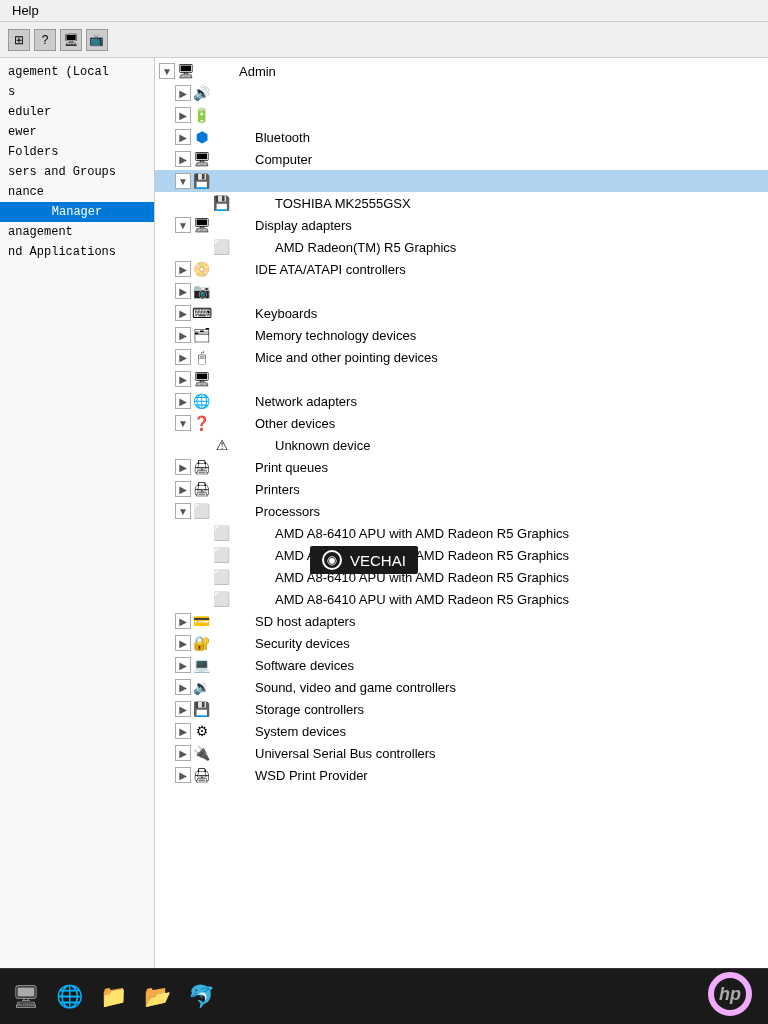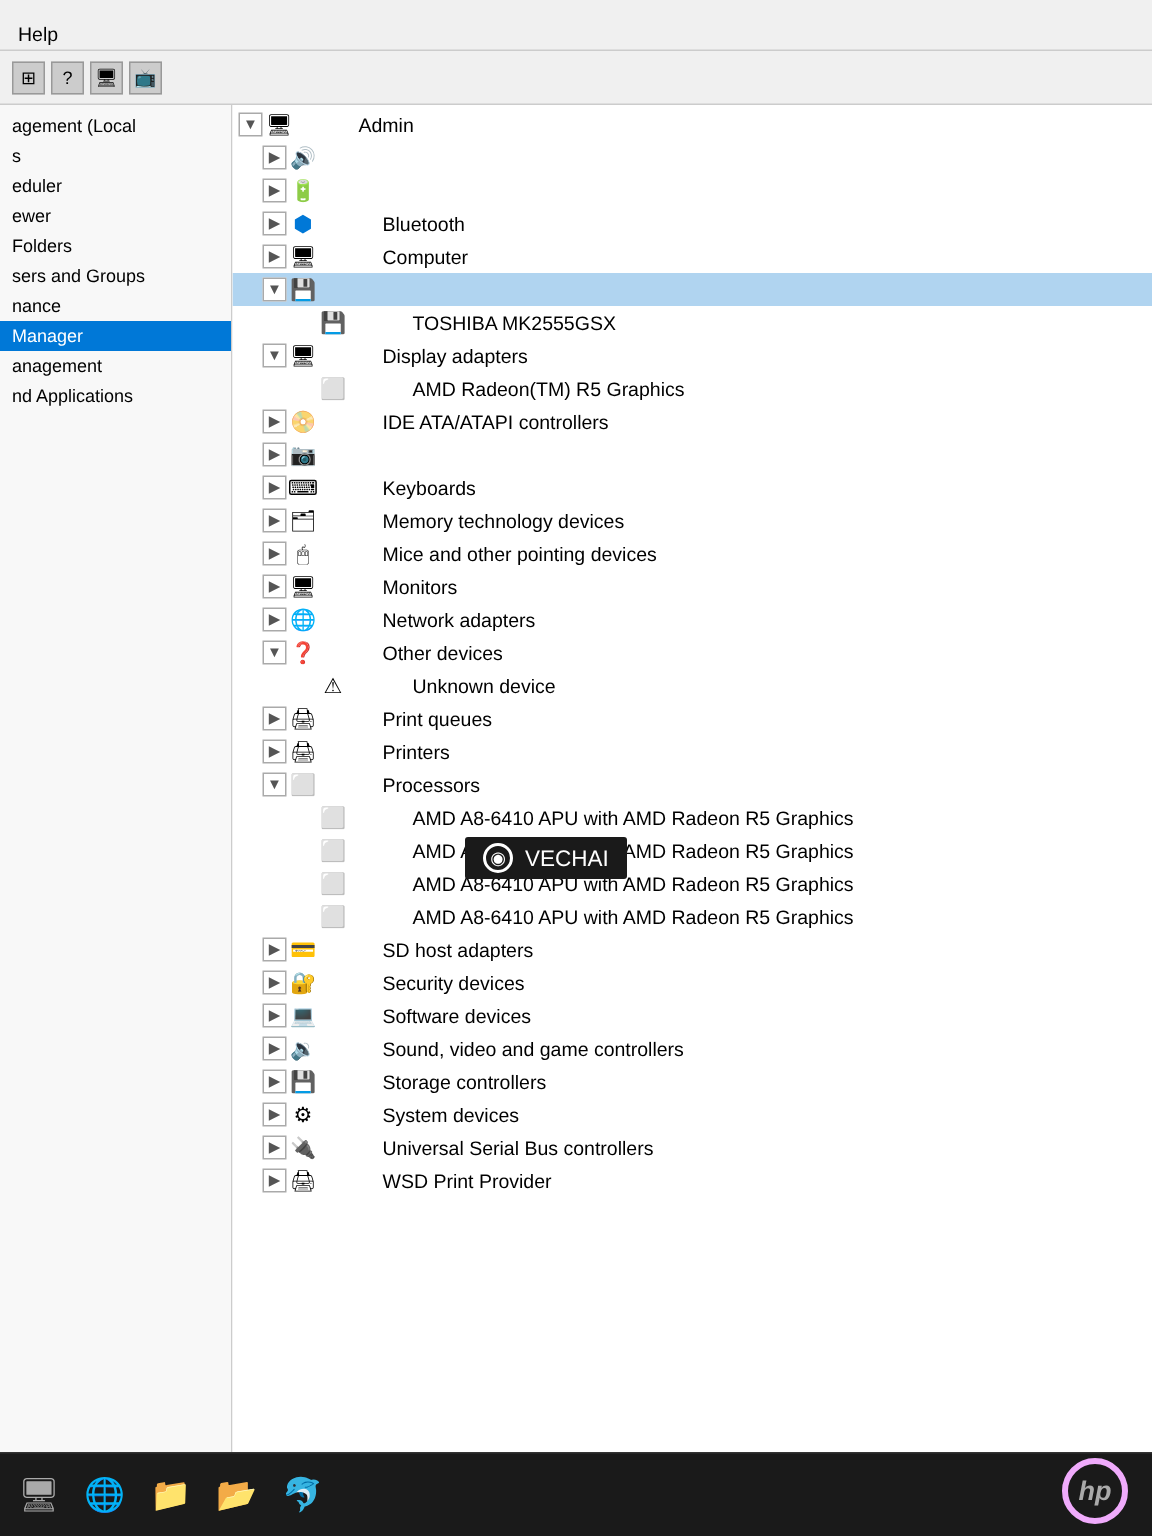--- a/index.html
+++ b/index.html
@@ -32,23 +32,23 @@
       align-items: center;
       justify-content: center;
       font-size: 12px;
       cursor: pointer;
     }
     .menu-bar {
       background: #f0f0f0;
       border-bottom: 1px solid #ccc;
       padding: 2px 8px;
       font-size: 13px;
-      height: 34px;
-      display: flex;
-      align-items: flex-end;
+      height: 22px;
+      display: flex;
+      align-items: center;
       gap: 16px;
       color: #000;
     }
     .menu-item {
       cursor: pointer;
       padding: 1px 4px;
     }
 
     
     .main-content {
@@ -67,22 +67,23 @@
       font-size: 12px;
       padding: 4px 0;
     }
     .sidebar-item {
       padding: 3px 8px;
       cursor: pointer;
       white-space: nowrap;
       overflow: hidden;
       text-overflow: ellipsis;
       color: #000;
-    }
-    .sidebar-item.selected { background: #0078d7; color: #fff; }
+      font-family: Liberation Mono, monospace;
+    }
+    .sidebar-item.selected { background: #0078d7; color: #fff; text-align: center; }
 
     
     .tree-area {
       flex: 1;
       overflow-y: auto;
       overflow-x: hidden;
       background: #ffffff;
       font-size: 13px;
       color: #000;
       padding: 2px 0;
@@ -184,21 +185,21 @@
       justify-content: center;
       cursor: pointer;
       border-radius: 2px;
     }
 
     .hp-logo {
       position: absolute;
       bottom: 8px;
       right: 16px;
       background: #1a1a1a;
-      border: 4px solid #f0abfc;
+      border: 6px solid #f0abfc;
       border-radius: 50%;
       width: 44px;
       height: 44px;
       display: flex;
       align-items: center;
       justify-content: center;
       color: #aaa;
       font-size: 18px;
       font-style: italic;
       font-weight: bold;
@@ -324,21 +325,20 @@
 
     <div class="tree-row indent1">
       <span class="expand-btn">▶</span>
       <span class="node-icon">🖱</span>
       <span class="node-label">Mice and other pointing devices</span>
     </div>
 
     <div class="tree-row indent1">
       <span class="expand-btn">▶</span>
       <span class="node-icon">🖥</span>
-      <span class="node-label">Monitors</span>
     </div>
 
     <div class="tree-row indent1">
       <span class="expand-btn">▶</span>
       <span class="node-icon">🌐</span>
       <span class="node-label">Network adapters</span>
     </div>
 
     <div class="tree-row indent1">
       <span class="expand-btn">▼</span>

